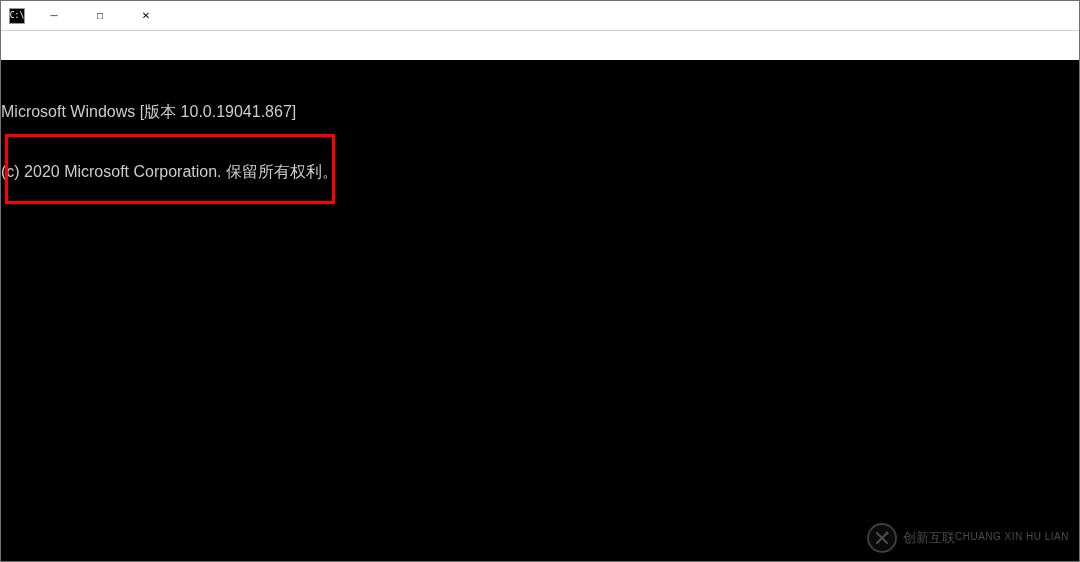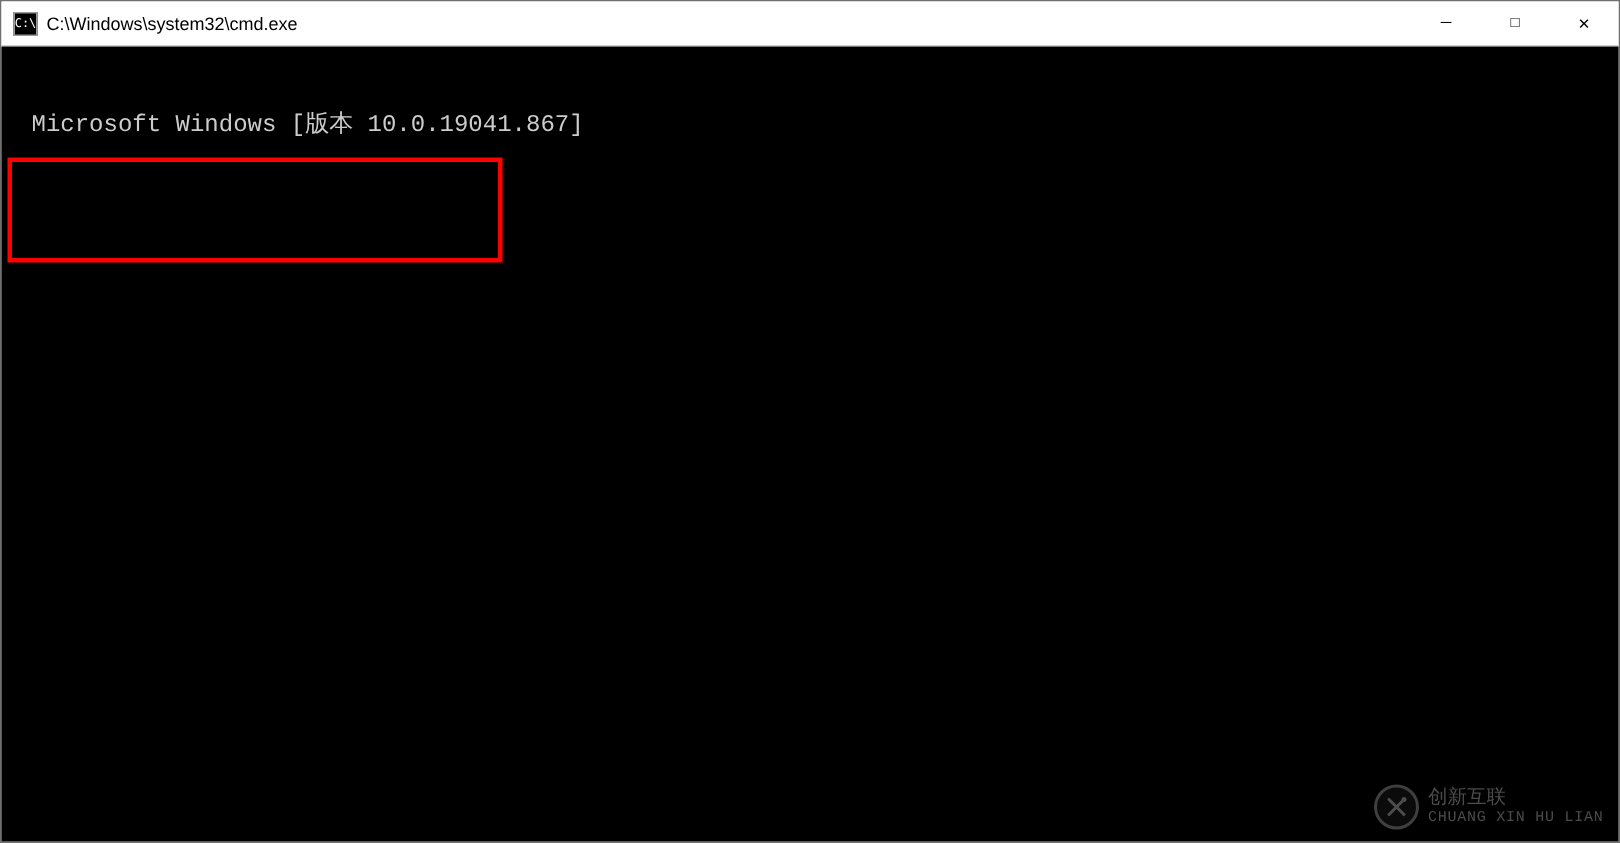--- a/index.html
+++ b/index.html
@@ -60,27 +60,28 @@
       align-items: center;
       justify-content: center;
       font-size: 10px;
       color: #000000;
       cursor: pointer;
     }
     .terminal {
       flex: 1;
       background: #000000;
       color: #cccccc;
-      font-family: Liberation Mono, monospace;
+      font-family: Liberation Sans, sans-serif;
       font-size: 16px;
       line-height: 1.25;
-      padding: 2px 20px;
+      padding: 2px 0;
       position: relative;
       white-space: pre;
       overflow: hidden;
+      margin-top: 29px;
     }
     .highlight-box {
       position: absolute;
       top: 74px;
       left: 4px;
       width: 330px;
       height: 70px;
       border: 3px solid #ff0000;
       pointer-events: none;
     }
@@ -115,21 +116,21 @@
       justify-content: center;
       position: relative;
       background: rgba(255,255,255,0.05);
     }
     .watermark-logo svg {
       width: 20px;
       height: 20px;
     }
     .watermark-text {
       display: flex;
-      flex-direction: column;
+      flex-direction: row;
       line-height: 1.1;
     }
     .watermark-cn {
       font-size: 13px;
       color: #5a5a5a;
       font-weight: 500;
     }
     .watermark-en {
       font-size: 10px;
       color: #5a5a5a;
@@ -137,36 +138,36 @@
     }
   </style>
 </head>
 <body>
 
 <div class="window">
   <div class="titlebar">
     <div class="app-icon">
       <span>C:\</span>
     </div>
-    <div class="title-text">C:\Windows\system32\cmd.exe</div>
     <div class="window-controls">
       <div class="win-btn">
         <span>─</span>
       </div>
       <div class="win-btn">
         <span>□</span>
       </div>
       <div class="win-btn close">
         <span>✕</span>
       </div>
     </div>
   </div>
 
   <div class="terminal">
     <div class="terminal-line">Microsoft Windows [版本 10.0.19041.867]</div>
+    <div class="terminal-line">(c) 2020 Microsoft Corporation. 保留所有权利。</div>
     <div class="terminal-line"> </div>
 
     <div class="highlight-box"></div>
 
     <div class="watermark">
       <div class="watermark-logo">
         <svg viewBox="0 0 24 24">
           <path d="M6 6 L18 18 M18 6 L6 18" stroke="#5a5a5a" stroke-width="2.5" fill="none" stroke-linecap="round"></path>
           <circle cx="18" cy="6" r="2" fill="#5a5a5a"></circle>
         </svg>

